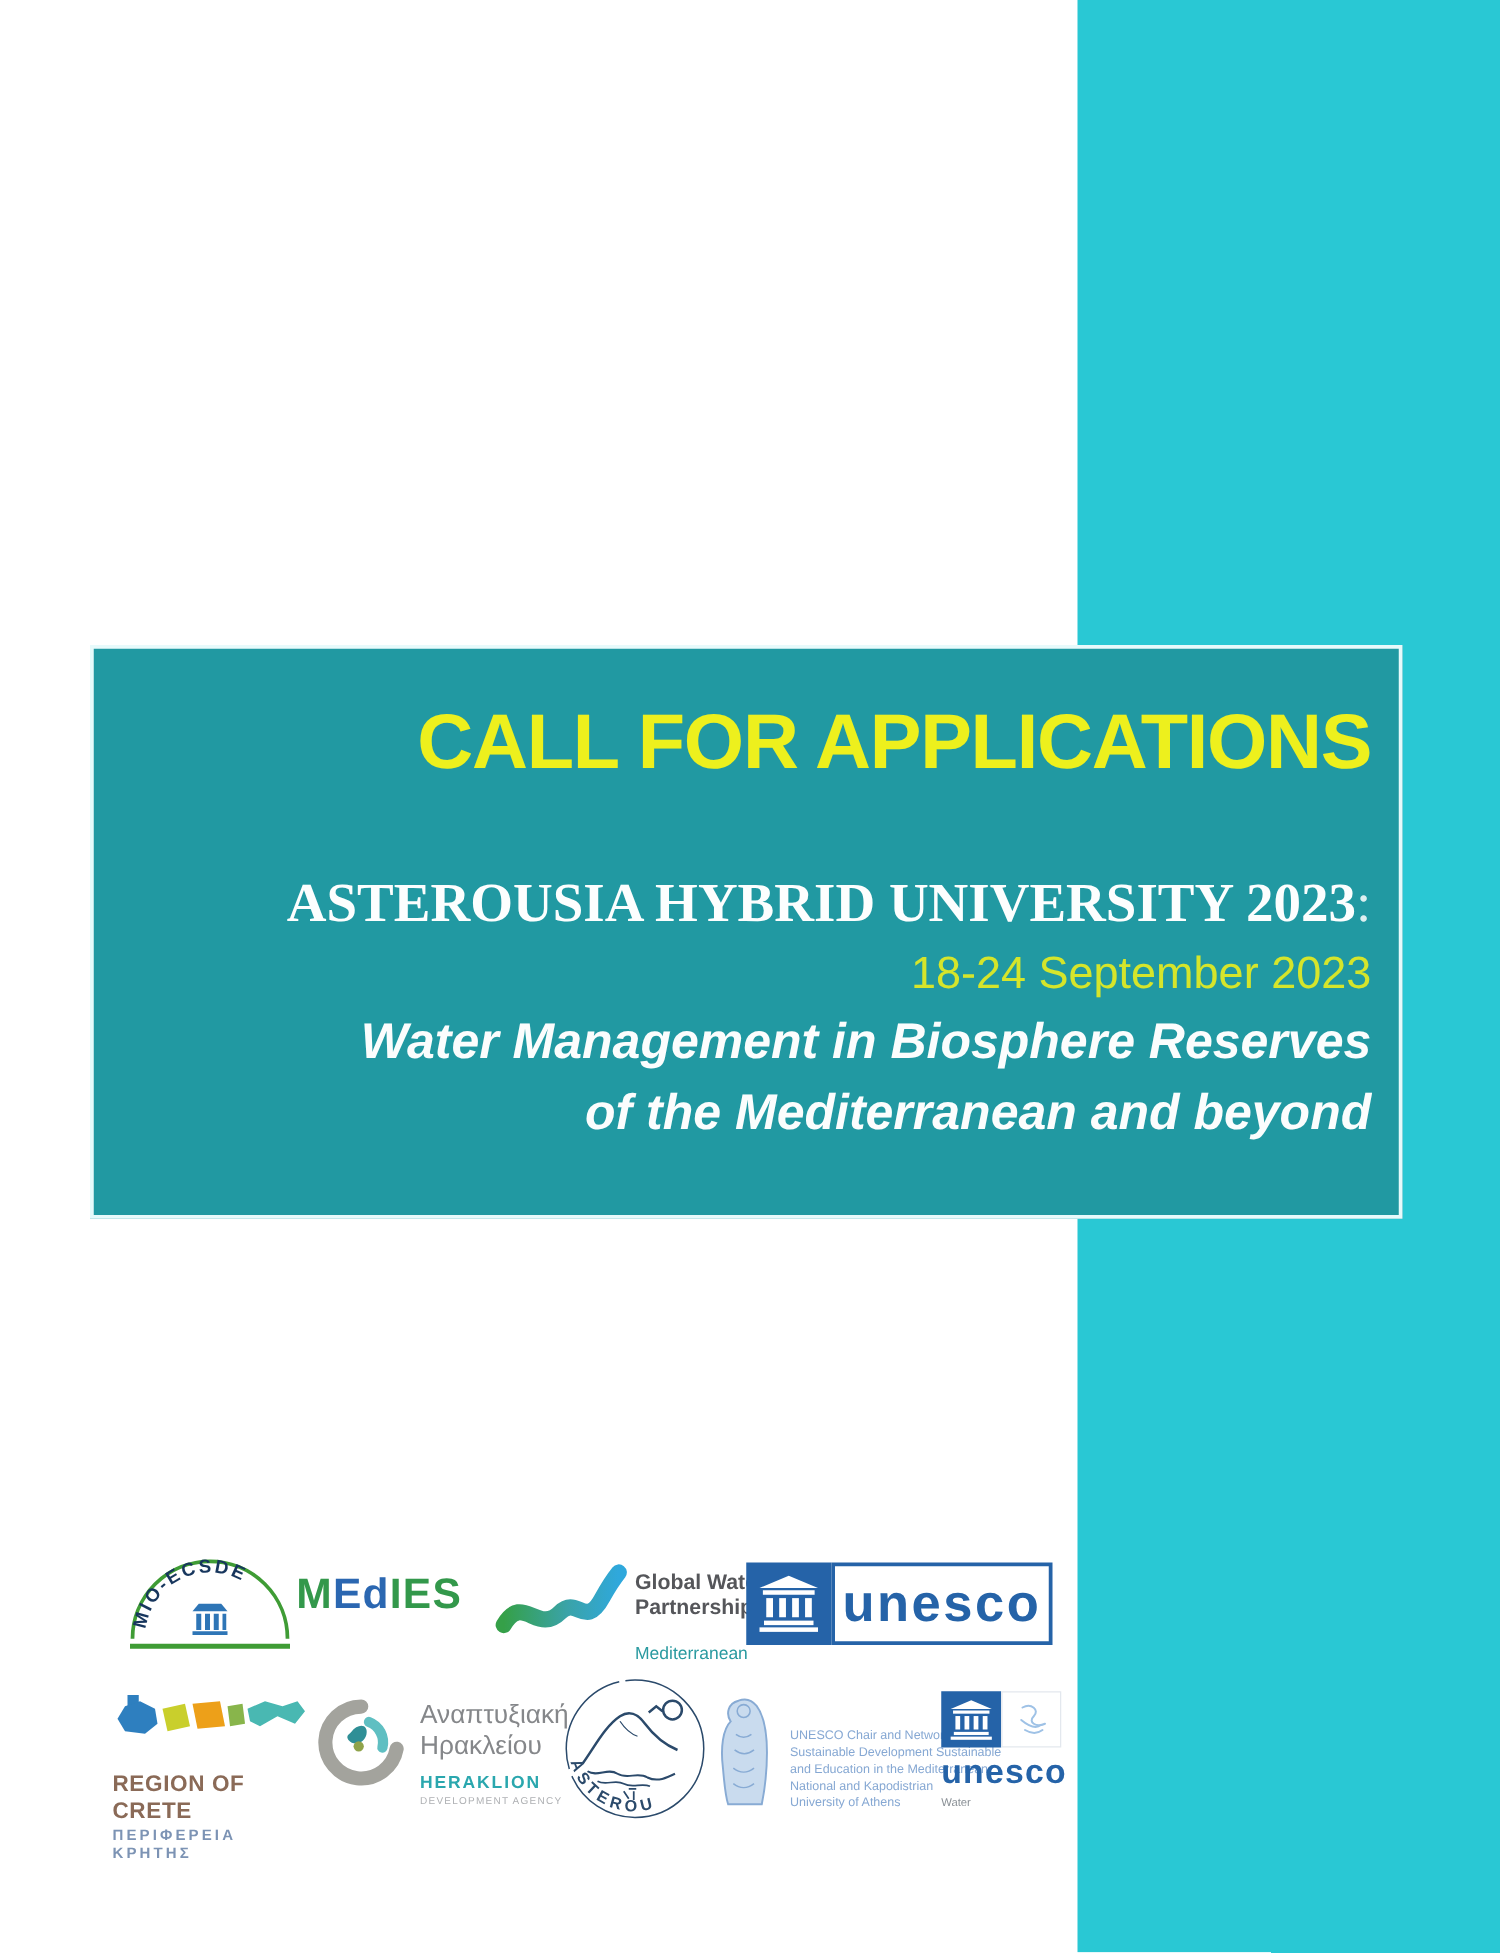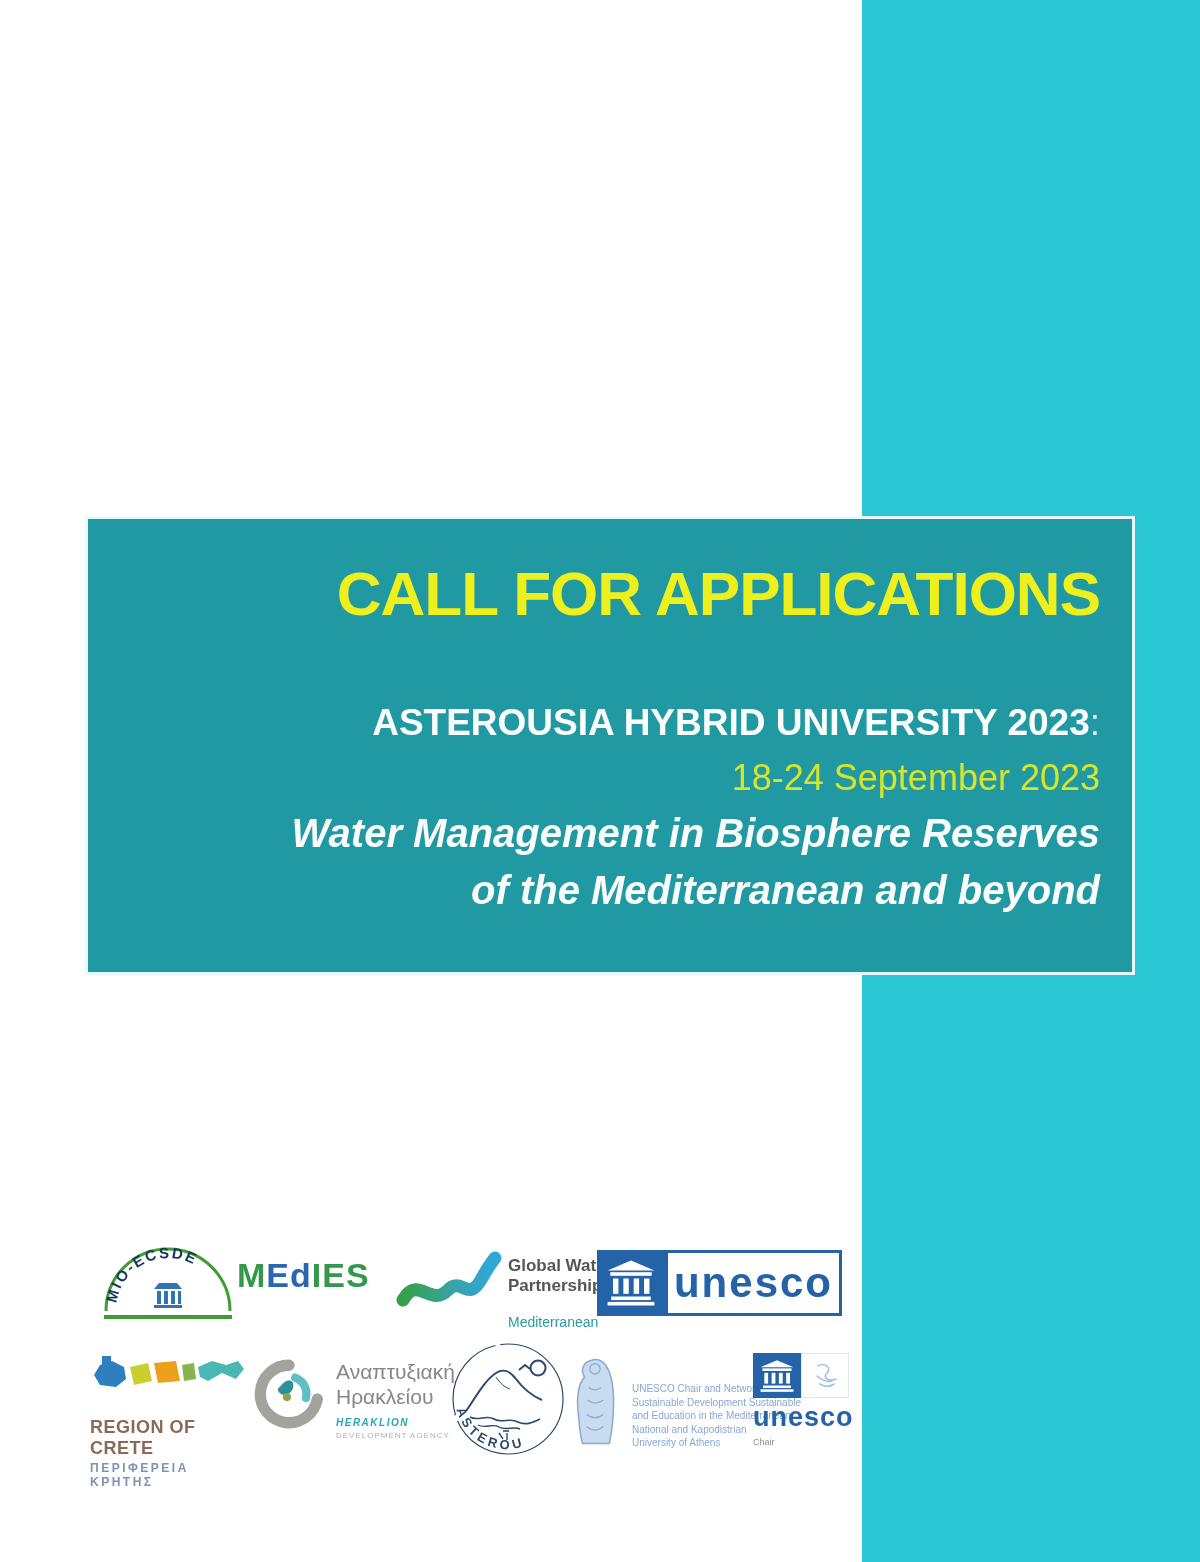--- a/index.html
+++ b/index.html
@@ -7,29 +7,30 @@
     position:relative; width:1200px; height:1562px; background:#ffffff;
     overflow:hidden; font-family:"Liberation Sans", sans-serif;
   }
   .band {
     position:absolute; top:0; right:0; width:338px; height:1562px;
     background:#29C8D4; z-index:1;
   }
   .banner {
     position:absolute; left:72px; top:516px; width:1050px; height:459px;
     background:#2199A2; border:3px solid #E7FAFB; box-sizing:border-box;
-    z-index:2; text-align:right; padding-right:32px;margin-left:13px;
+    z-index:2; text-align:right; padding-right:22px;
   }
   .banner-title {
     margin:44px 0 0 0; font-size:62px; line-height:62px; font-weight:bold;
     color:#EDF01D; letter-spacing:-1px;
   }
   .banner-sub {
-    margin-top:70px; font-size:37px; line-height:55px; font-weight:bold;
+    margin-top:70px; font-size:44px; line-height:55px; font-weight:bold;
     color:#FCFEFE;
+    font-family:Liberation Serif, serif;
   }
   .banner-sub .colon { font-weight:normal; color:#DDEFF0; }
   .banner-date { font-size:36px; line-height:55px; font-weight:normal; color:#D5E52B; }
   .banner-theme { font-size:40px; line-height:57px; font-weight:bold; font-style:italic; color:#FBFDFD; }
 
   .logo { position:absolute; z-index:2; }
 
   
   #logo-mio { left:100px; top:1247px; width:136px; height:78px; }
   #logo-medies { left:237px; top:1256px; font-size:34px; font-weight:bold; letter-spacing:1px; }
@@ -47,21 +48,21 @@
   }
   .un-word { font-size:42px; font-weight:bold; color:#2563A8; letter-spacing:2px; }
 
   
   #logo-crete { left:90px; top:1353px; width:162px; text-align:left; }
   .crete-en { font-size:18px; font-weight:bold; color:#8A6A57; letter-spacing:0.5px; margin-top:18px; }
   .crete-gr { font-size:12px; font-weight:bold; color:#7C93B4; letter-spacing:2.5px; margin-top:2px; }
   #logo-heraklion { left:250px; top:1355px; display:flex; align-items:flex-start;justify-content:space-between; }
   .her-text { margin-left:8px; padding-top:4px; }
   .her-gr { font-size:21px; line-height:25px; color:#85878A; }
-  .her-en1 { font-size:10px; font-weight:bold; color:#2AA7AE; letter-spacing:1.5px; margin-top:8px;font-style:italic; }
+  .her-en1 { font-size:14px; font-weight:bold; color:#2AA7AE; letter-spacing:1.5px; margin-top:8px; }
   .her-en2 { font-size:8px; color:#AEB0B3; letter-spacing:1px; margin-top:3px; }
   #logo-asterousia { left:447px; top:1337px; }
   #logo-chairnet { left:568px; top:1352px; display:flex; align-items:flex-start; }
   .chairnet-text { margin-left:6px; padding-top:30px; }
   .chairnet-line { font-size:10px; line-height:13.5px; color:#86A8D3; }
   #logo-uchair { left:753px; top:1353px; width:106px; }
   .uchair-top { display:flex; }
   .uchair-sq { width:48px; height:45px; background:#2563A8; display:flex; align-items:center; justify-content:center; }
   .uchair-white { width:46px; height:43px; border:1px solid #E3E8EE; background:#fff; display:flex; align-items:center; justify-content:center; }
   .uchair-word { font-size:27px; font-weight:bold; color:#2563A8; letter-spacing:1px; margin-top:4px; }
@@ -221,16 +222,16 @@
           <rect x="4" y="48" width="52" height="4"></rect>
         </svg>
       </div>
       <div class="uchair-white">
         <svg width="30" height="32" viewBox="0 0 30 32">
           <path d="M8,6 c7,-4 14,2 9,7 c-5,5 2,9 9,6 M7,16 c6,5 12,7 16,4 M10,24 c5,3 10,3 14,0" stroke="#9FC2E6" stroke-width="1.6" fill="none" stroke-linecap="round"></path>
         </svg>
       </div>
     </div>
     <div class="uchair-word">unesco</div>
-    <div class="uchair-sub">Chair</div>
+    <div class="uchair-sub">Water</div>
   </div>
 
 </div>
 
 </body></html>

